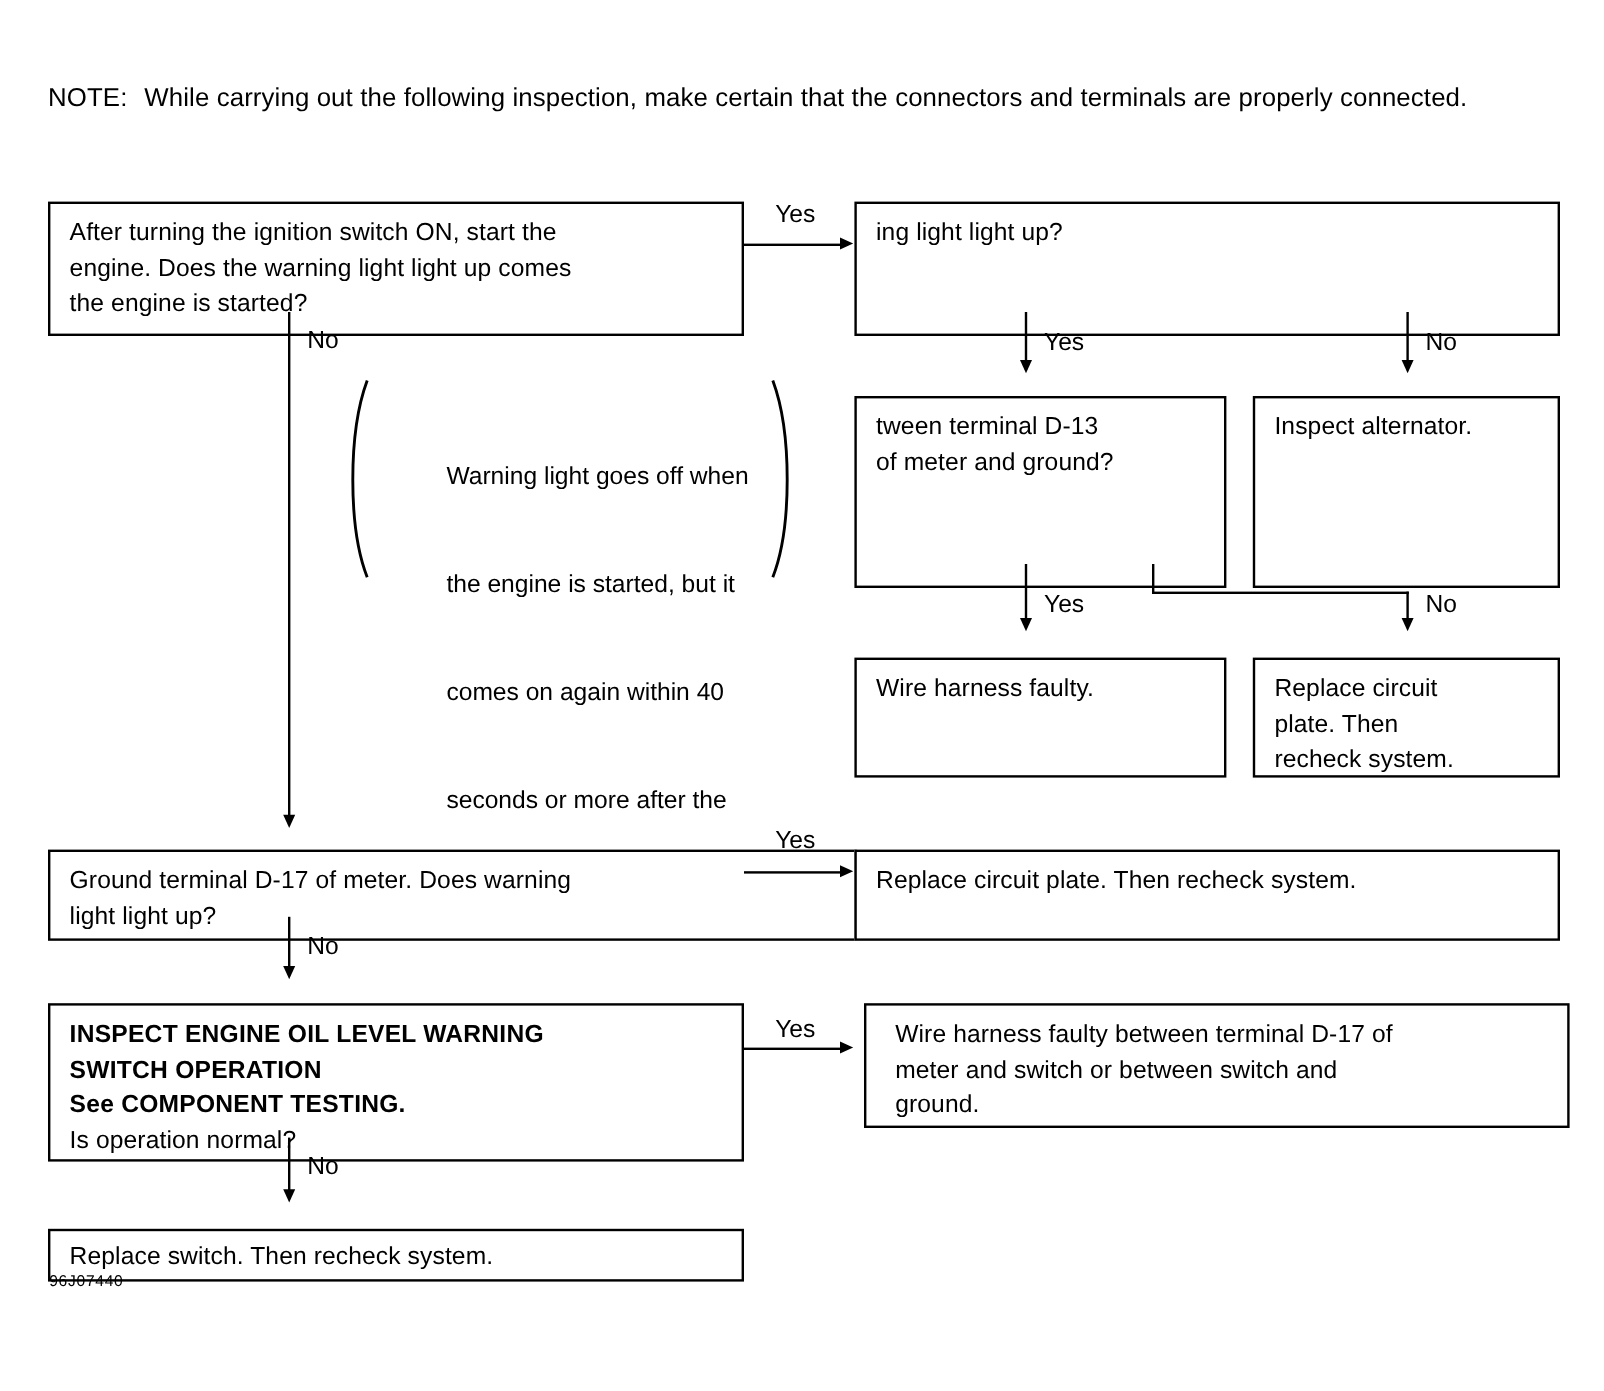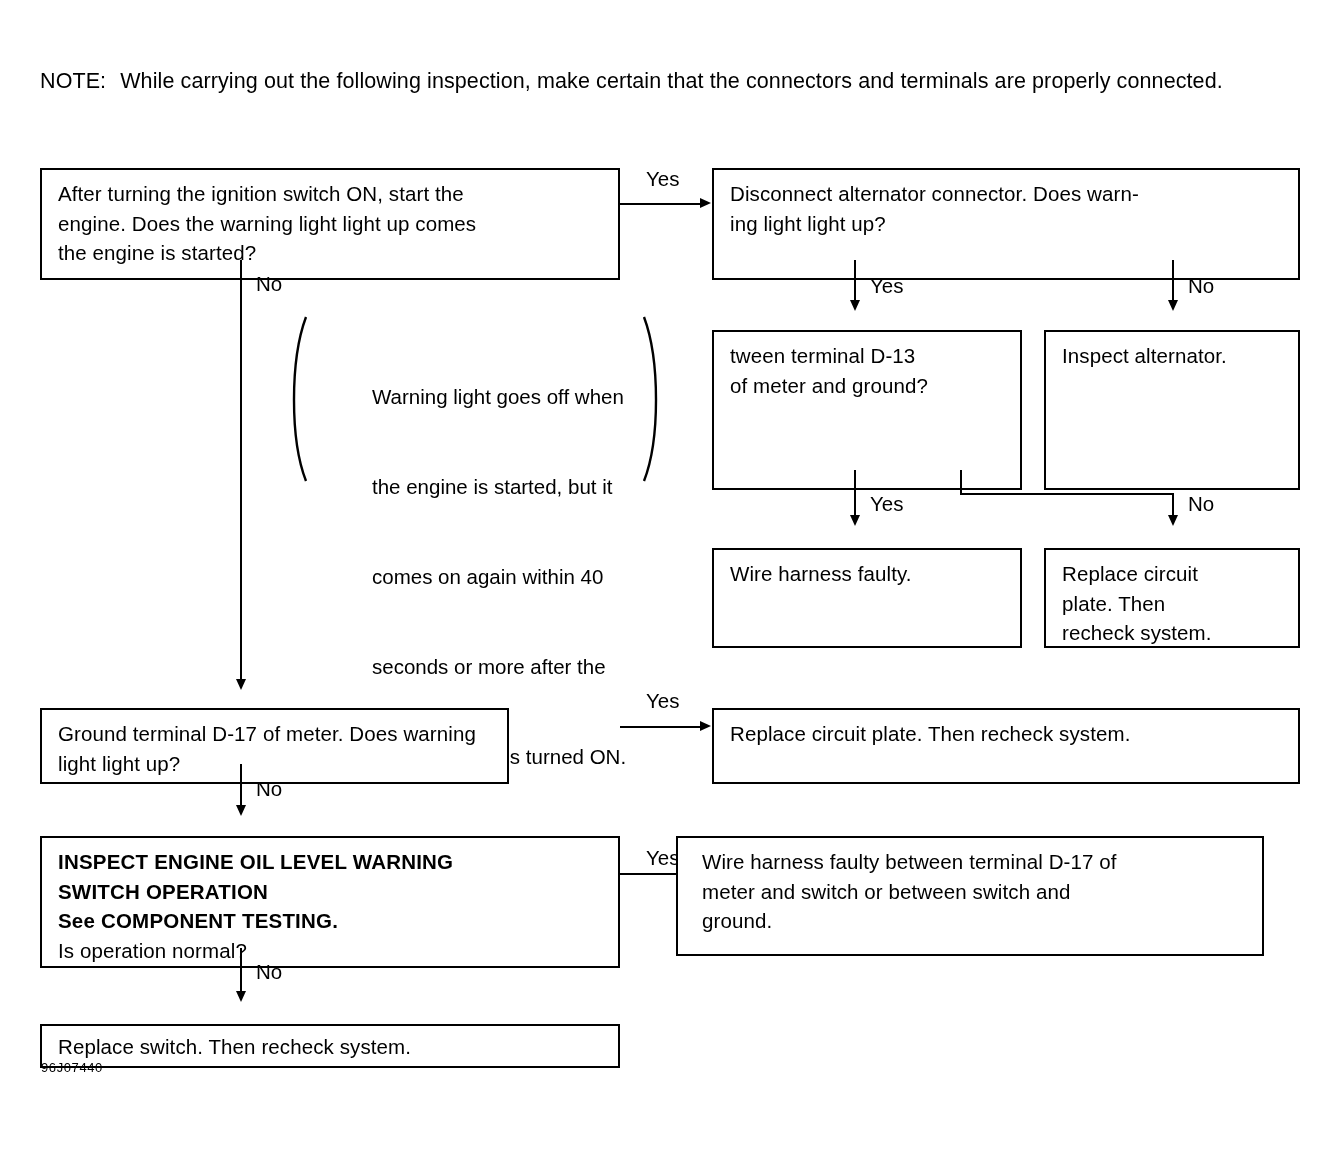--- a/index.html
+++ b/index.html
@@ -102,21 +102,20 @@
     <span class="ln">After turning the ignition switch ON, start the</span>
     <span class="ln">engine. Does the warning light light up comes</span>
     <span class="ln">the engine is started?</span>
   </div>
 
   <div class="hline" style="left:620px; top:203px; width:84px;"></div>
   <div class="arrow-right" style="left:700px; top:198px;"></div>
   <div class="edge-label" style="left:646px; top:168px;">Yes</div>
 
   <div class="box" style="left:712px; top:148px; width:588px; height:112px;">
-    <span class="ln">Disconnect alternator connector. Does warn-</span>
     <span class="ln">ing light light up?</span>
   </div>
 
   <div class="vline" style="left:240px; top:260px; height:426px;"></div>
   <div class="arrow-down" style="left:236px; top:679px;"></div>
   <div class="edge-label" style="left:256px; top:273px;">No</div>
 
   <div class="paren-note" style="left:324px; top:322px; width:350px;margin-left:48px;">
     <span class="ln">Warning light goes off when</span>
     <span class="ln">the engine is started, but it</span>
@@ -161,21 +160,21 @@
   <div class="box" style="left:712px; top:528px; width:310px; height:100px;">
     <span class="ln">Wire harness faulty.</span>
   </div>
 
   <div class="box" style="left:1044px; top:528px; width:256px; height:100px;">
     <span class="ln">Replace circuit</span>
     <span class="ln">plate. Then</span>
     <span class="ln">recheck system.</span>
   </div>
 
-  <div class="box" style="left:40px; top:688px; width:469px; height:76px;">
+  <div class="box" style="left:40px; top:688px; width:674px; height:76px;">
     <span class="ln">Ground terminal D-17 of meter. Does warning</span>
     <span class="ln">light light up?</span>
   </div>
 
   <div class="hline" style="left:620px; top:726px; width:84px;"></div>
   <div class="arrow-right" style="left:700px; top:721px;"></div>
   <div class="edge-label" style="left:646px; top:690px;">Yes</div>
 
   <div class="box" style="left:712px; top:688px; width:588px; height:76px;">
     <span class="ln">Replace circuit plate. Then recheck system.</span>
@@ -189,21 +188,21 @@
     <span class="ln bold">INSPECT ENGINE OIL LEVEL WARNING</span>
     <span class="ln bold">SWITCH OPERATION</span>
     <span class="ln bold">See COMPONENT TESTING.</span>
     <span class="ln">Is operation normal?</span>
   </div>
 
   <div class="hline" style="left:620px; top:873px; width:84px;"></div>
   <div class="arrow-right" style="left:700px; top:868px;"></div>
   <div class="edge-label" style="left:646px; top:847px;">Yes</div>
 
-  <div class="box" style="left:676px; top:816px; width:588px; height:120px;padding-left:24px;">
+  <div class="box" style="left:720px; top:816px; width:588px; height:104px;padding-left:24px;">
     <span class="ln">Wire harness faulty between terminal D-17 of</span>
     <span class="ln">meter and switch or between switch and</span>
     <span class="ln">ground.</span>
   </div>
 
   <div class="vline" style="left:240px; top:948px; height:48px;"></div>
   <div class="arrow-down" style="left:236px; top:991px;"></div>
   <div class="edge-label" style="left:256px; top:961px;">No</div>
 
   <div class="box" style="left:40px; top:1004px; width:580px; height:44px; padding-top:6px;">

